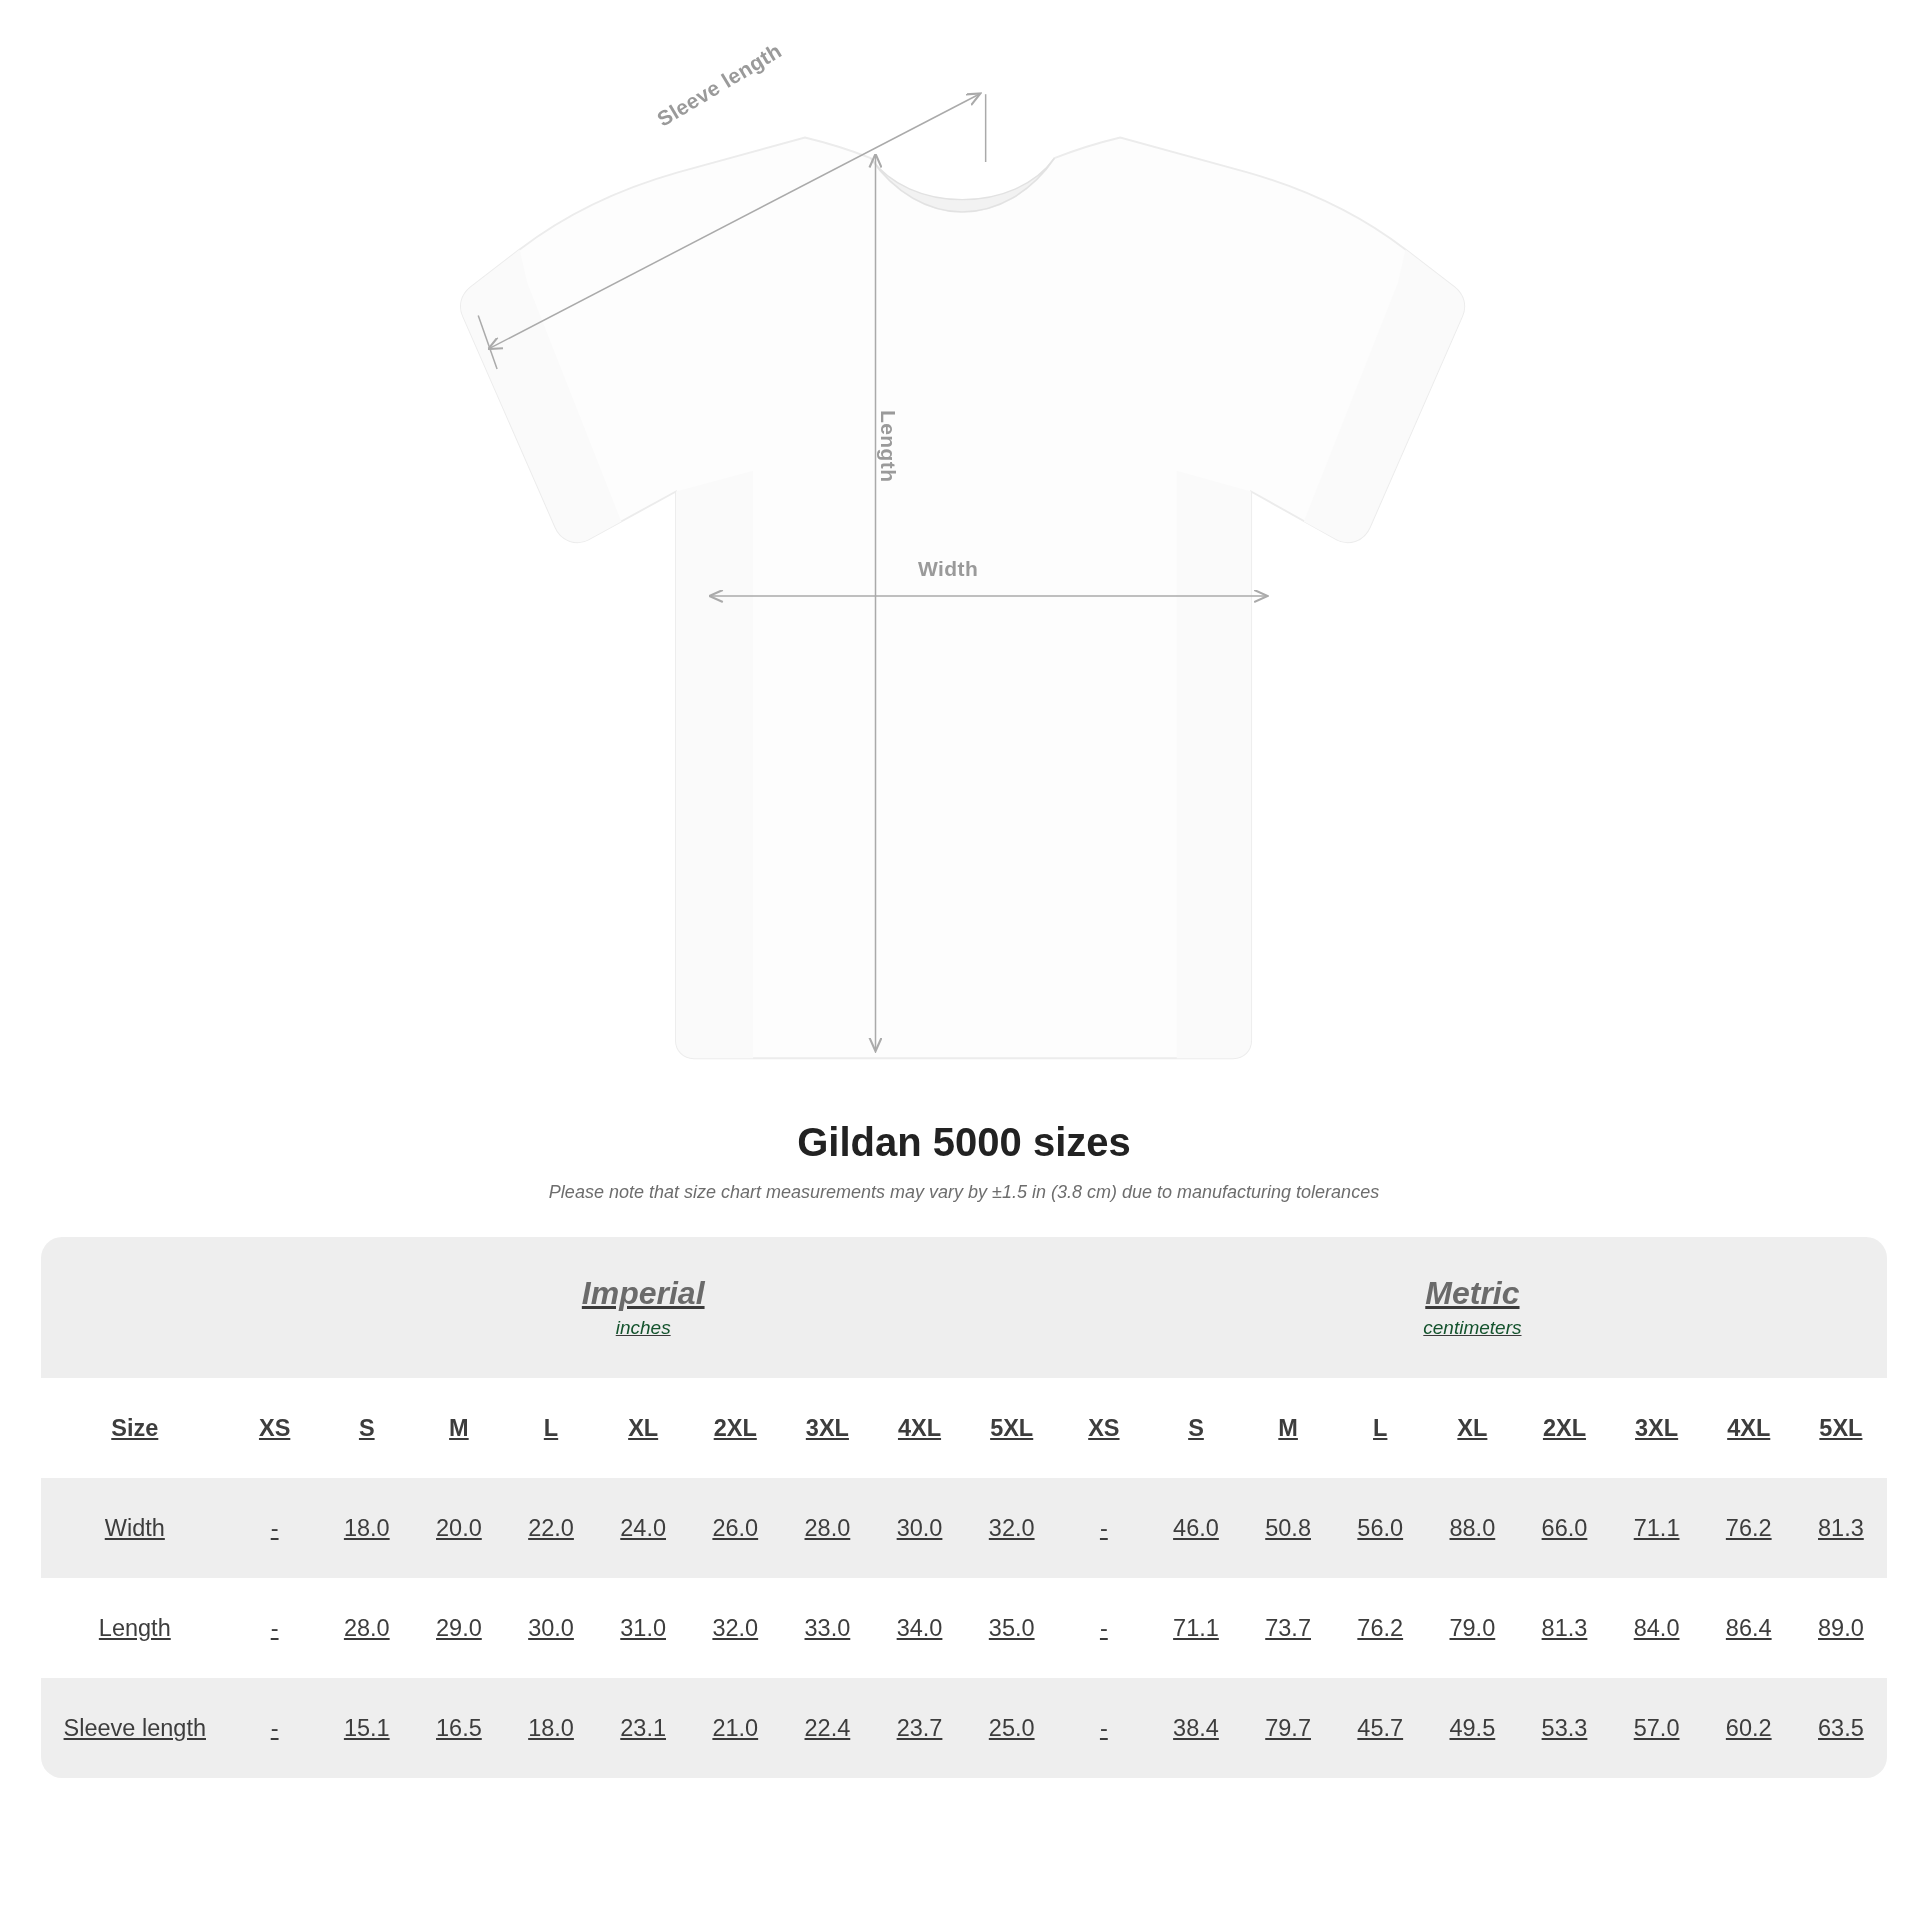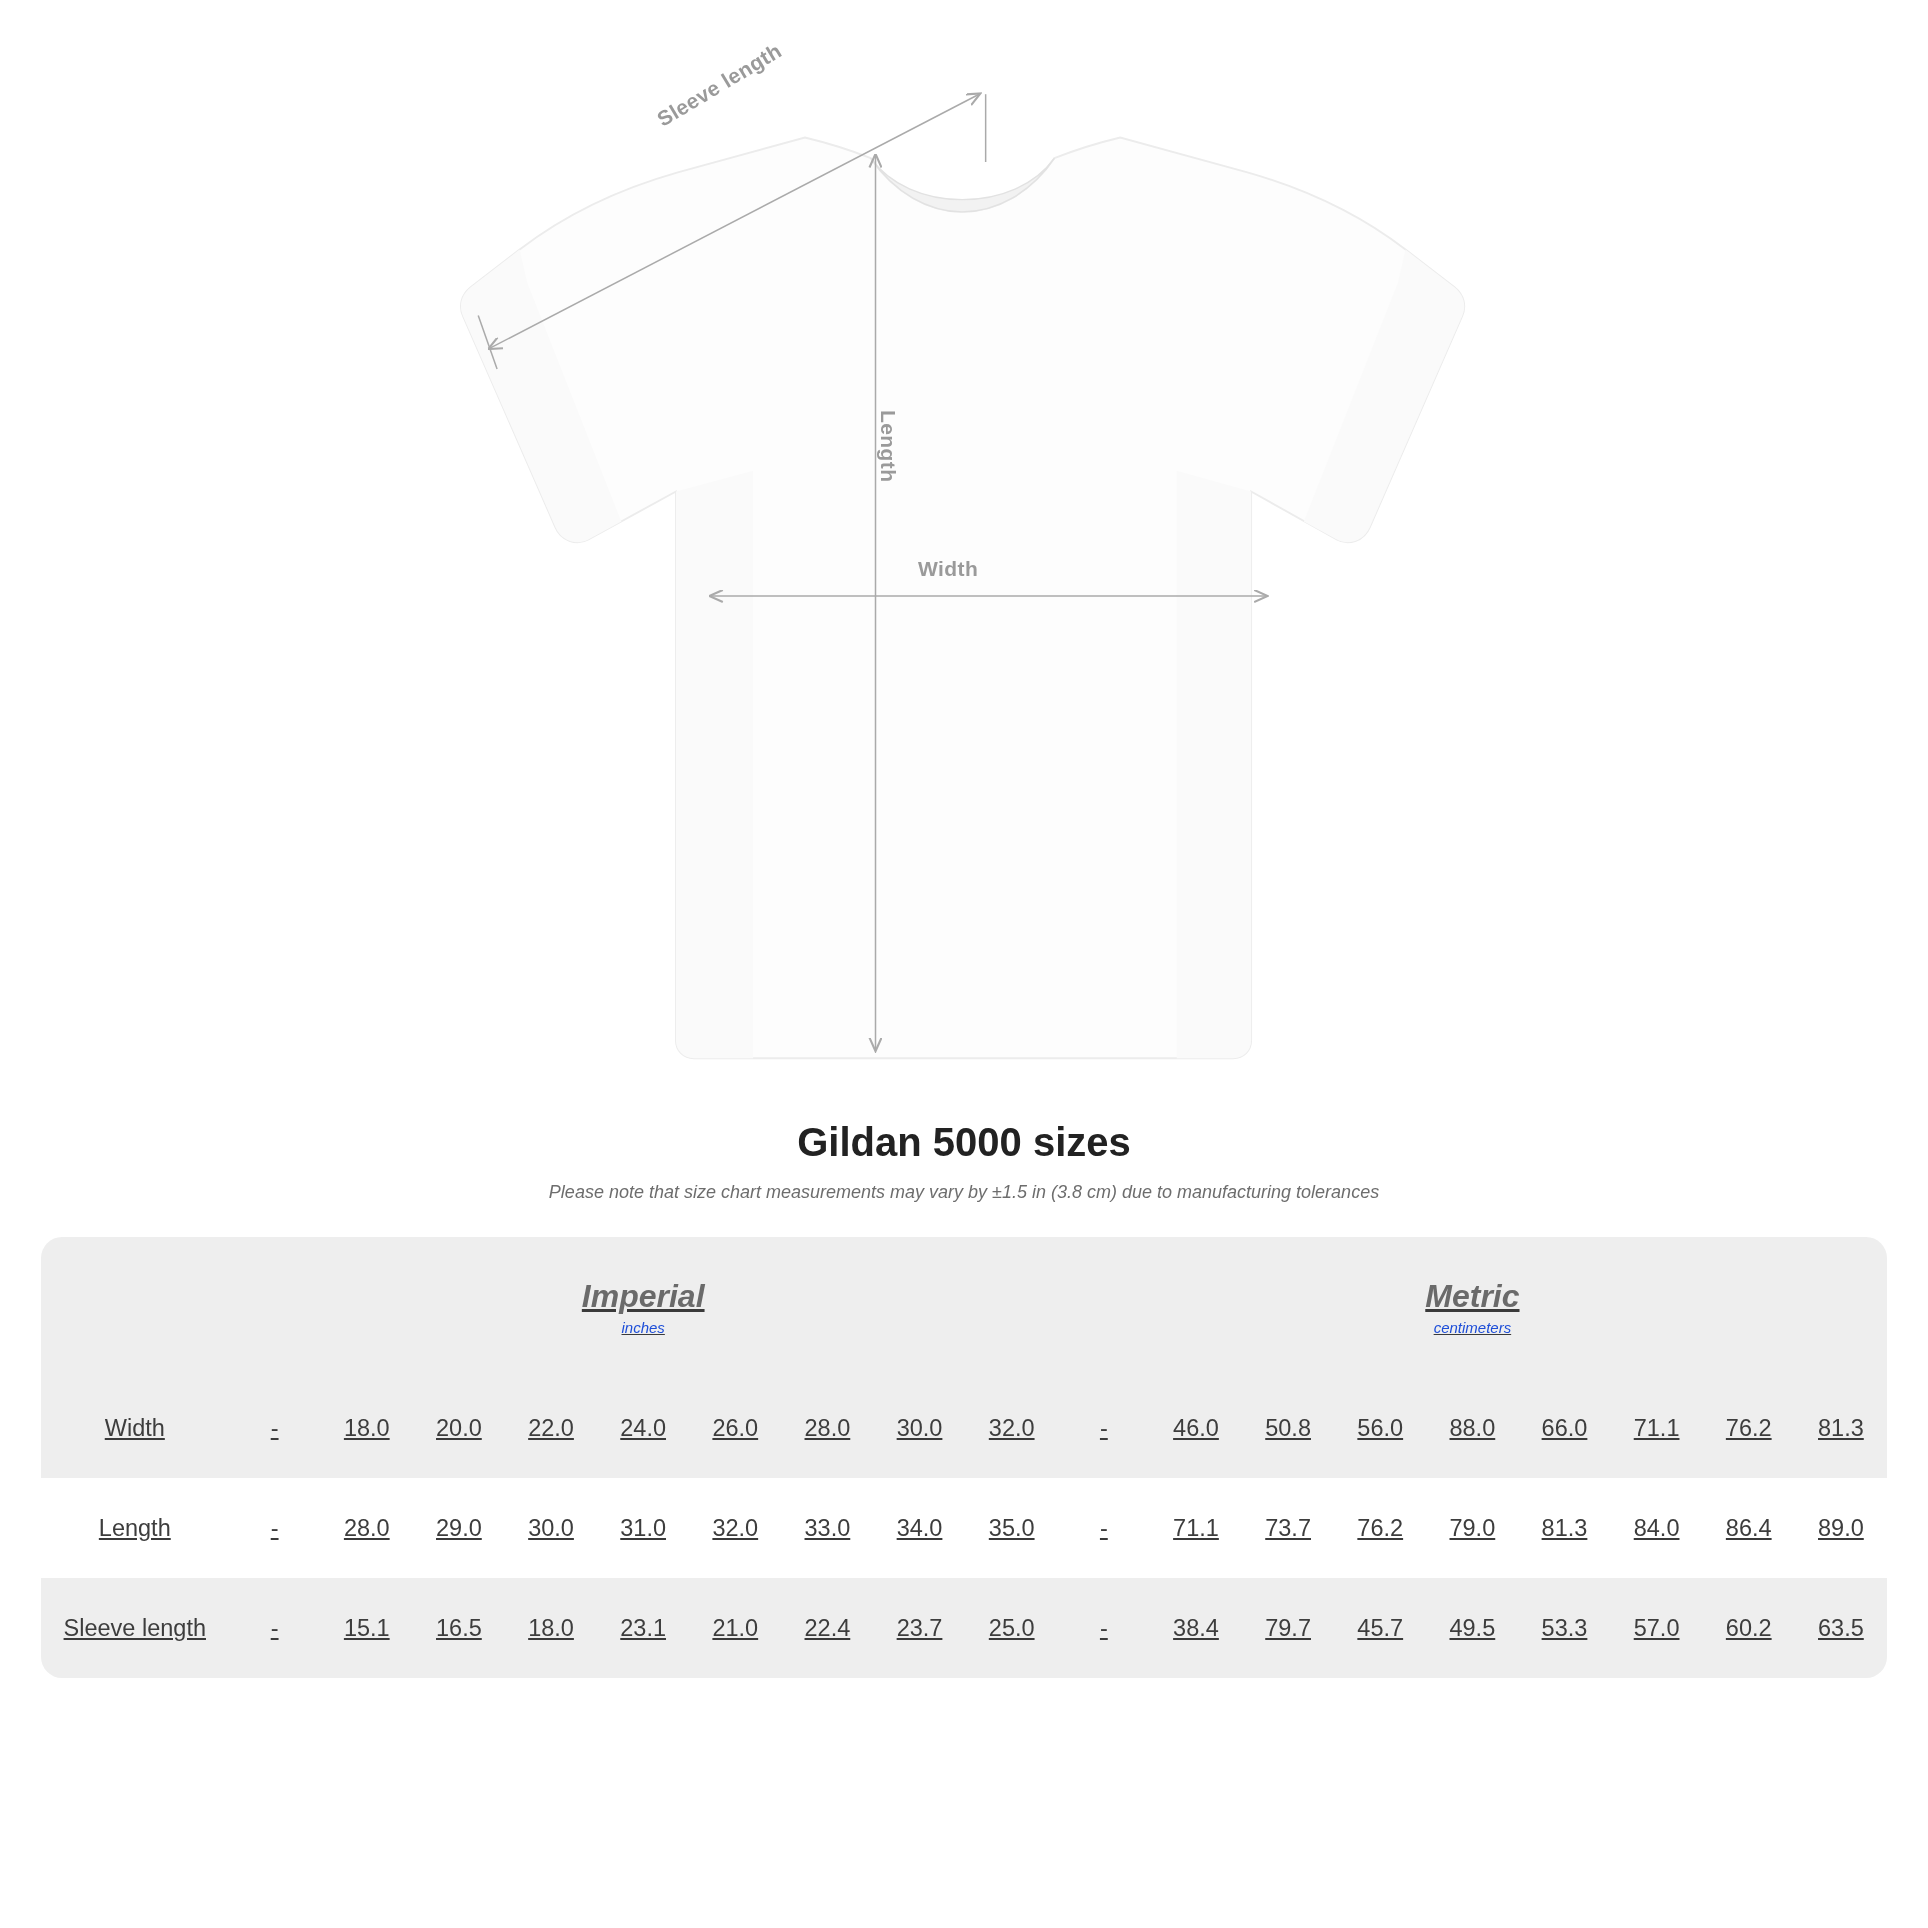--- a/index.html
+++ b/index.html
@@ -101,23 +101,23 @@
     padding: 0;
   }
   .unit-name {
     font-size: 32px;
     font-style: italic;
     font-weight: bold;
     color: #6a6a6a;
     line-height: 1.25;
   }
   .unit-sub {
-    font-size: 15px;
+    font-size: 19px;
     font-style: italic;
-    color: #1d4ed8;
+    color: #14532d;
     line-height: 1.6;
   }
   .corner-cell {
     background: #eeeeee;
   }
 
   
   .size-row td {
     background: #ffffff;
     height: 98px;
@@ -261,20 +261,41 @@
           <td colspan="9">
             <div class="unit-name">Imperial</div>
             <div class="unit-sub">inches</div>
           </td>
           <td colspan="9">
             <div class="unit-name">Metric</div>
             <div class="unit-sub">centimeters</div>
           </td>
         </tr>
 
+        <tr class="size-row">
+          <td class="rowhead">Size</td>
+          <td>XS</td>
+          <td>S</td>
+          <td>M</td>
+          <td>L</td>
+          <td>XL</td>
+          <td>2XL</td>
+          <td>3XL</td>
+          <td>4XL</td>
+          <td>5XL</td>
+          <td>XS</td>
+          <td>S</td>
+          <td>M</td>
+          <td>L</td>
+          <td>XL</td>
+          <td>2XL</td>
+          <td>3XL</td>
+          <td>4XL</td>
+          <td>5XL</td>
+        </tr>
 
         <tr class="data-row shade">
           <td class="rowhead">Width</td>
           <td>-</td>
           <td>18.0</td>
           <td>20.0</td>
           <td>22.0</td>
           <td>24.0</td>
           <td>26.0</td>
           <td>28.0</td>

